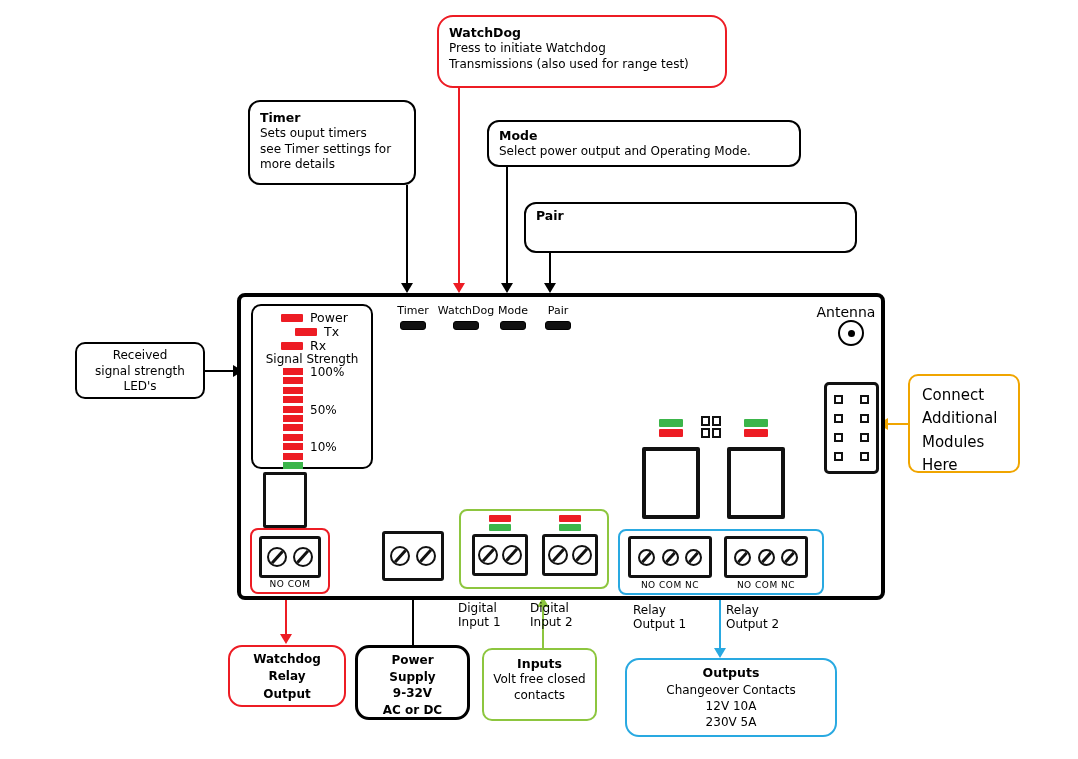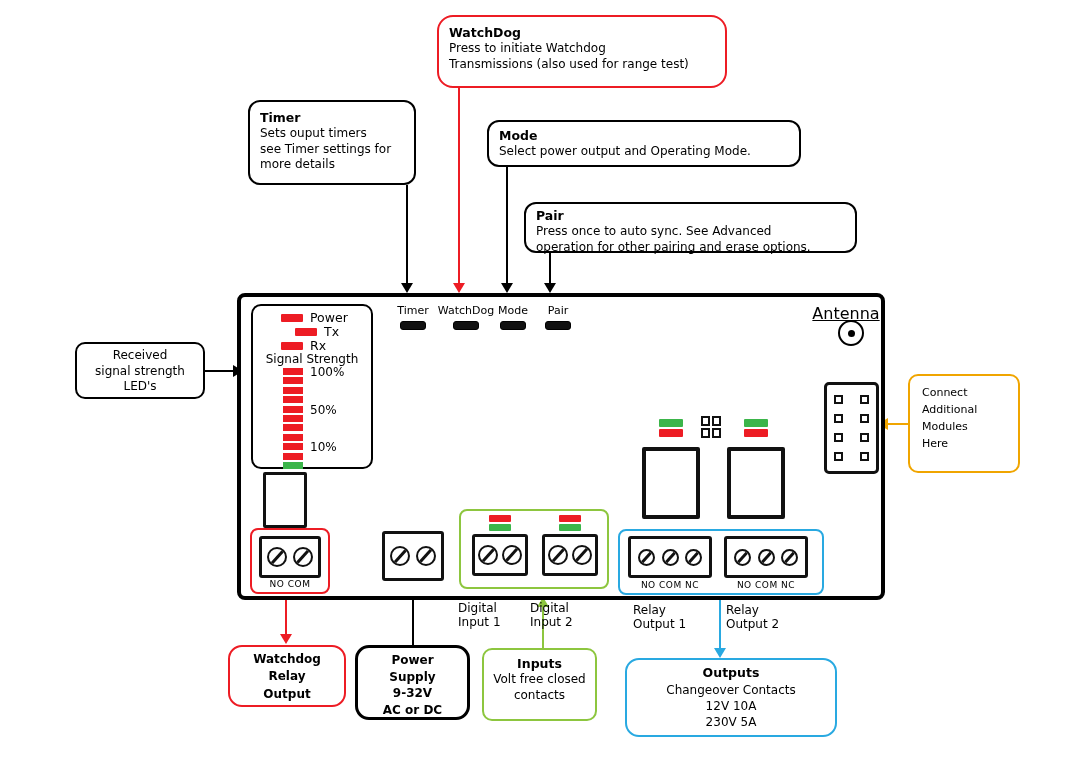--- a/index.html
+++ b/index.html
@@ -92,31 +92,29 @@
 more details</div>
   </div>
 
   <div class="callout" style="left:487px;top:120px;width:314px;height:47px;border-radius:12px;">
     <div class="title">Mode</div>
     <div class="pre">Select power output and Operating Mode.</div>
   </div>
 
   <div class="callout" style="left:524px;top:202px;width:333px;height:51px;border-radius:12px;padding-top:4px;">
     <div class="title">Pair</div>
-    <div class="pre">Press once to auto sync. See Advanced
-operation for other pairing and erase options.</div>
   </div>
 
   <div class="callout center" style="left:75px;top:342px;width:130px;height:57px;border-radius:10px;padding:4px 4px;">
     <div class="pre">Received
 signal strength
 LED's</div>
   </div>
 
-  <div class="callout" style="left:908px;top:374px;width:112px;height:99px;border-color:var(--yellow,#f0a500);border-radius:10px;padding:8px 8px 0 12px;line-height:1.55;font-size:11px;">
+  <div class="callout" style="left:908px;top:374px;width:112px;height:99px;border-color:var(--yellow,#f0a500);border-radius:10px;padding:8px 8px 0 12px;line-height:1.55;font-size:15px;">
     <div class="pre">Connect
 Additional
 Modules
 Here</div>
   </div>
 
   <div class="callout center" style="left:228px;top:645px;width:118px;height:62px;border-color:var(--red,#ed1c24);border-radius:14px;padding:4px;line-height:1.45;">
     <div class="pre bold">Watchdog
 Relay
 Output</div>
@@ -216,21 +214,21 @@
     </div>
     <div class="p btn-group" style="left:246px;top:8px;width:52px;">
       <div class="btn-label">Mode</div>
       <div class="pill"></div>
     </div>
     <div class="p btn-group" style="left:291px;top:8px;width:52px;">
       <div class="btn-label">Pair</div>
       <div class="pill"></div>
     </div>
 
-    <div class="p center" style="left:565px;top:7px;width:80px;font-size:16px;text-decoration:underline;">Antenna</div>
+    <div class="p center" style="left:565px;top:7px;width:80px;font-size:14px;">Antenna</div>
     <div class="p antenna-circle" style="left:597px;top:23px;">
       <span class="antenna-dot"></span>
     </div>
 
     <div class="p connector" style="left:583px;top:85px;width:55px;height:92px;">
       <span class="pin"></span>
         <span class="pin"></span>
       <span class="pin"></span>
         <span class="pin"></span>
       <span class="pin"></span>

